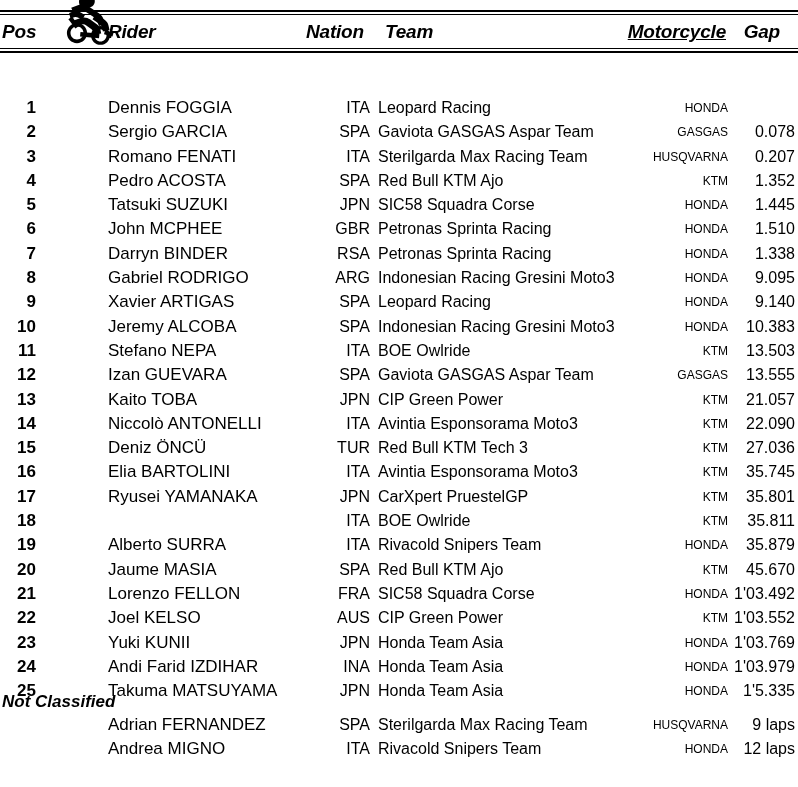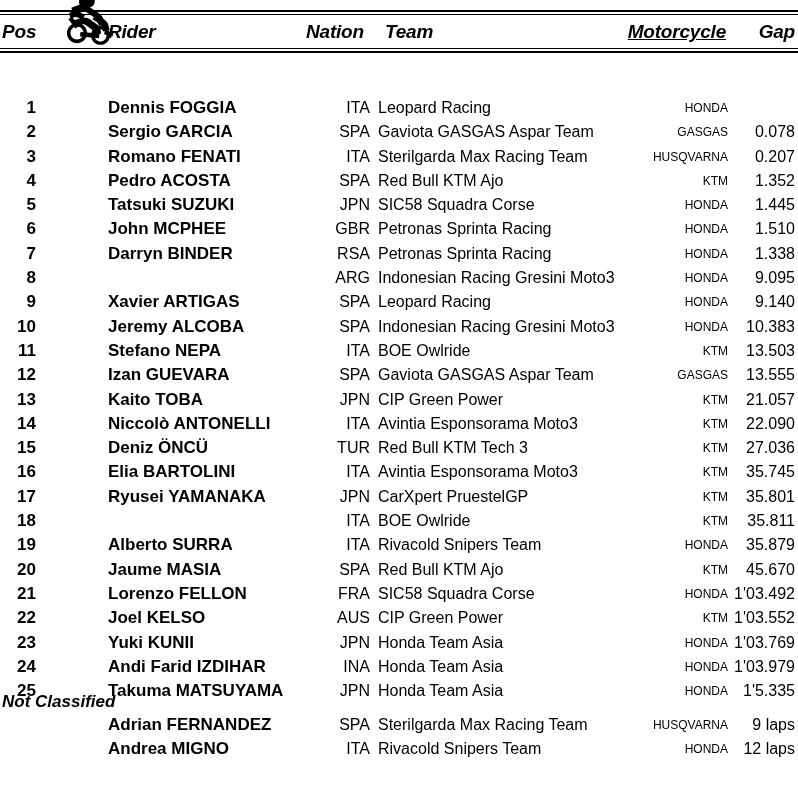--- a/index.html
+++ b/index.html
@@ -56,21 +56,21 @@
     font-size: 19px;
     line-height: 33px;
     white-space: nowrap;
     letter-spacing: -0.2px;
   }
   .h-pos        { left: 2px;  }
   .h-rider      { left: 108px; }
   .h-nation     { left: 306px; }
   .h-team       { left: 385px; text-align: center; }
   .h-motorcycle { right: 72px; text-decoration: underline; }
-  .h-gap        { right: 3px;  }
+  .h-gap        { right: 18px;  }
 
   
   .moto-icon {
     position: absolute;
     left: 56px;
     top: -10px;
     width: 62px;
     height: 58px;
     z-index: 5;
     pointer-events: none;
@@ -99,21 +99,21 @@
   }
   .c-pos {
     left: 0;
     width: 36px;
     text-align: right;
     font-weight: bold;
     font-size: 17px;
   }
   .c-rider {
     left: 108px;
-    font-weight: bold;
+    font-weight: normal;
     font-size: 17px;
   }
   .c-nation {
     left: 300px;
     width: 70px;
     text-align: right;
     font-weight: normal;
     font-size: 16px;
   }
   .c-team {
@@ -254,20 +254,21 @@
       <div class="row">
         <div class="cell c-pos">7</div>
         <div class="cell c-rider">Darryn BINDER</div>
         <div class="cell c-nation">RSA</div>
         <div class="cell c-team">Petronas Sprinta Racing</div>
         <div class="cell c-moto">HONDA</div>
         <div class="cell c-gap">1.338</div>
       </div>
       <div class="row">
         <div class="cell c-pos">8</div>
+        <div class="cell c-rider">Gabriel RODRIGO</div>
         <div class="cell c-nation">ARG</div>
         <div class="cell c-team">Indonesian Racing Gresini Moto3</div>
         <div class="cell c-moto">HONDA</div>
         <div class="cell c-gap">9.095</div>
       </div>
       <div class="row">
         <div class="cell c-pos">9</div>
         <div class="cell c-rider">Xavier ARTIGAS</div>
         <div class="cell c-nation">SPA</div>
         <div class="cell c-team">Leopard Racing</div>

